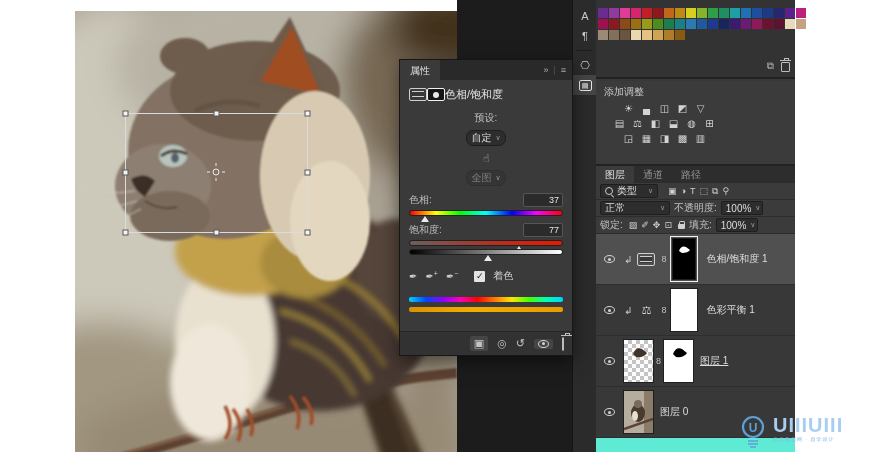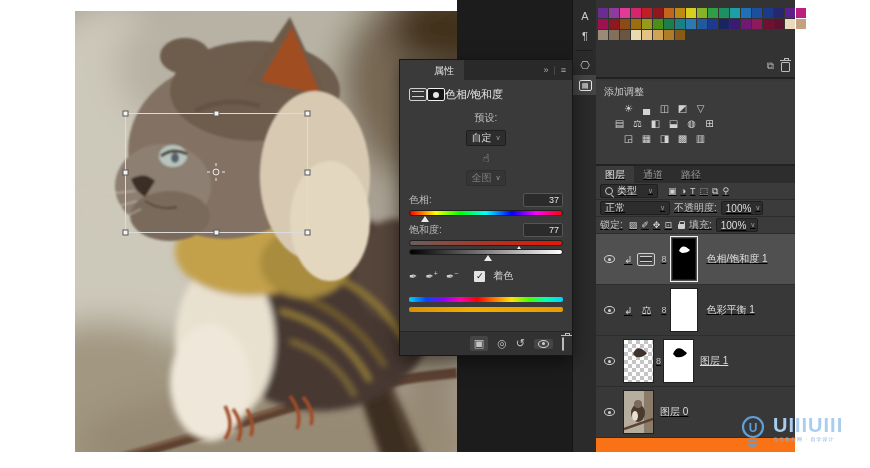--- a/index.html
+++ b/index.html
@@ -47,21 +47,21 @@
   .tab.active { background:#3b3b3b; color:#e0e0e0; }
 
   
   .sec-adjust { position:absolute; top:81px; left:0; right:0; height:85px; background:#3b3b3b; border-bottom:2px solid #222; }
   .add-label { font-size:10px; color:#c6c6c6; padding:4px 0 2px 8px; }
   .adj-row { display:flex; gap:5px; padding-left:26px; height:15px; align-items:center; }
   .adj-row.r2 { padding-left:17px; }
   .adj-ico { width:13px; height:12px; color:#d4d4d4; font-size:10px; line-height:12px; text-align:center; }
 
   
-  .sec-layers { position:absolute; top:166px; left:0; right:0; bottom:0; background:#f97316;text-decoration:underline; }
+  .sec-layers { position:absolute; top:166px; left:0; right:0; bottom:0; background:#5eead4; }
   .l-row { height:17px; display:flex; align-items:center; gap:4px; padding:0 4px; font-size:10px; color:#c0c0c0; background:#3b3b3b; border-bottom:1px solid #2c2c2c; }
   .sel-box { height:14px; background:#2d2d2d; border:1px solid #1e1e1e; border-radius:2px; display:flex; align-items:center; justify-content:space-between; padding:0 4px; color:#ddd; }
   .chev { font-size:7px; color:#999; margin-left:4px; }
   .fil-ico { color:#cfcfcf; font-size:9px; margin:0 2px; }
   .lk-ico { color:#cfcfcf; font-size:9px; margin:0 2px; }
 
   .lrow { display:flex; align-items:center; height:51px; border-bottom:1px solid #2d2d2d; background:#383838; padding:0 4px; font-size:10px; color:#dedede; }
   .lrow.sel { background:#505050; }
   .eyebox { width:18px; display:flex; justify-content:center; }
   .clip { display:inline-block; transform:scaleX(-1); color:#c8c8c8; font-size:10px; margin:0 2px 0 6px; }
@@ -69,29 +69,29 @@
   .badge-glyph { width:18px; height:13px; margin:0 3px; color:#d6d6d6; font-size:11px; line-height:13px; text-align:center; border:none; background:none; }
   .linkico { color:#c0c0c0; font-size:9px; margin:0 3px; }
   .masksel { padding:2px; border:1px solid #f0f0f0; margin:0 1px; }
   .thumb { outline:1px solid #1f1f1f; display:block; }
   .checker { width:29px; height:42px; background-image:conic-gradient(#c4c4c4 25%,#fdfdfd 0 50%,#c4c4c4 0 75%,#fdfdfd 0); background-size:8px 8px; }
   .lname { margin-left:7px; }
   .lname.u { text-decoration:underline; }
 
   
   .props { position:absolute; left:400px; top:60px; width:172px; height:295px; z-index:6; box-shadow:0 0 0 1px #161616, 0 6px 18px rgba(0,0,0,.55); background:#3a3a3a; }
-  .pp-head { height:20px; background:#292929; display:flex; align-items:center;margin-left:24px; }
+  .pp-head { height:20px; background:#292929; display:flex; align-items:center; }
   .pp-tab { background:#3a3a3a; color:#e0e0e0; font-size:10px; height:20px; padding:4px 10px 0; }
   .pp-headic { margin-left:auto; color:#b0b0b0; font-size:9px; padding-right:6px; display:flex; gap:5px; align-items:center; }
   .pp-body { position:absolute; top:20px; left:0; right:0; bottom:24px; background:#3a3a3a; padding:7px 9px 0; }
   .pp-title { display:flex; align-items:center; gap:0; margin-bottom:9px; color:#e2e2e2; font-size:11px; }
   .badge2 { width:18px; height:13px; background:#151515; border:1px solid #f0f0f0; border-radius:2px; position:relative; }
   .badge2::after { content:""; position:absolute; left:5px; top:2.5px; width:6px; height:6px; border-radius:50%; background:#e8e8e8; }
   .pp-row { display:flex; align-items:center; gap:5px; margin-bottom:6px; font-size:10px; color:#bdbdbd;flex-direction:column; }
-  .pp-row .sel-box { flex:1; }
+  .pp-row .sel-box { flex:1;border-radius:7px; }
   .graysel { color:#7a7a7a !important; border-color:#2f2f2f !important; background:#353535 !important; }
   .srow { display:flex; justify-content:space-between; align-items:flex-end; font-size:10px; color:#bdbdbd; margin-top:7px; }
   .valbox { width:40px; height:14px; background:#2b2b2b; border:1px solid #565656; border-radius:2px; color:#e4e4e4; font-size:9px; text-align:right; padding:1px 3px 0 0; }
   .track { position:relative; height:6px; border-radius:3px; border:1px solid #202020; margin-top:3px; }
   .thumbtri { position:absolute; top:5px; width:0; height:0; border-left:4px solid transparent; border-right:4px solid transparent; border-bottom:6px solid #ececec; }
   .track-hue { background:linear-gradient(to right,#f00,#ff0 17%,#0f0 33%,#0ff 50%,#00f 67%,#f0f 83%,#f00); }
   .track-sat { background:linear-gradient(to right,#6a5f5b,#b33022 55%,#e81800); }
   .track-light { background:linear-gradient(to right,#000,#fff); }
   .drop-row { display:flex; align-items:center; gap:8px; margin-top:14px; color:#cfcfcf; font-size:11px; }
   .dropper { font-size:10px; color:#d0d0d0; }

